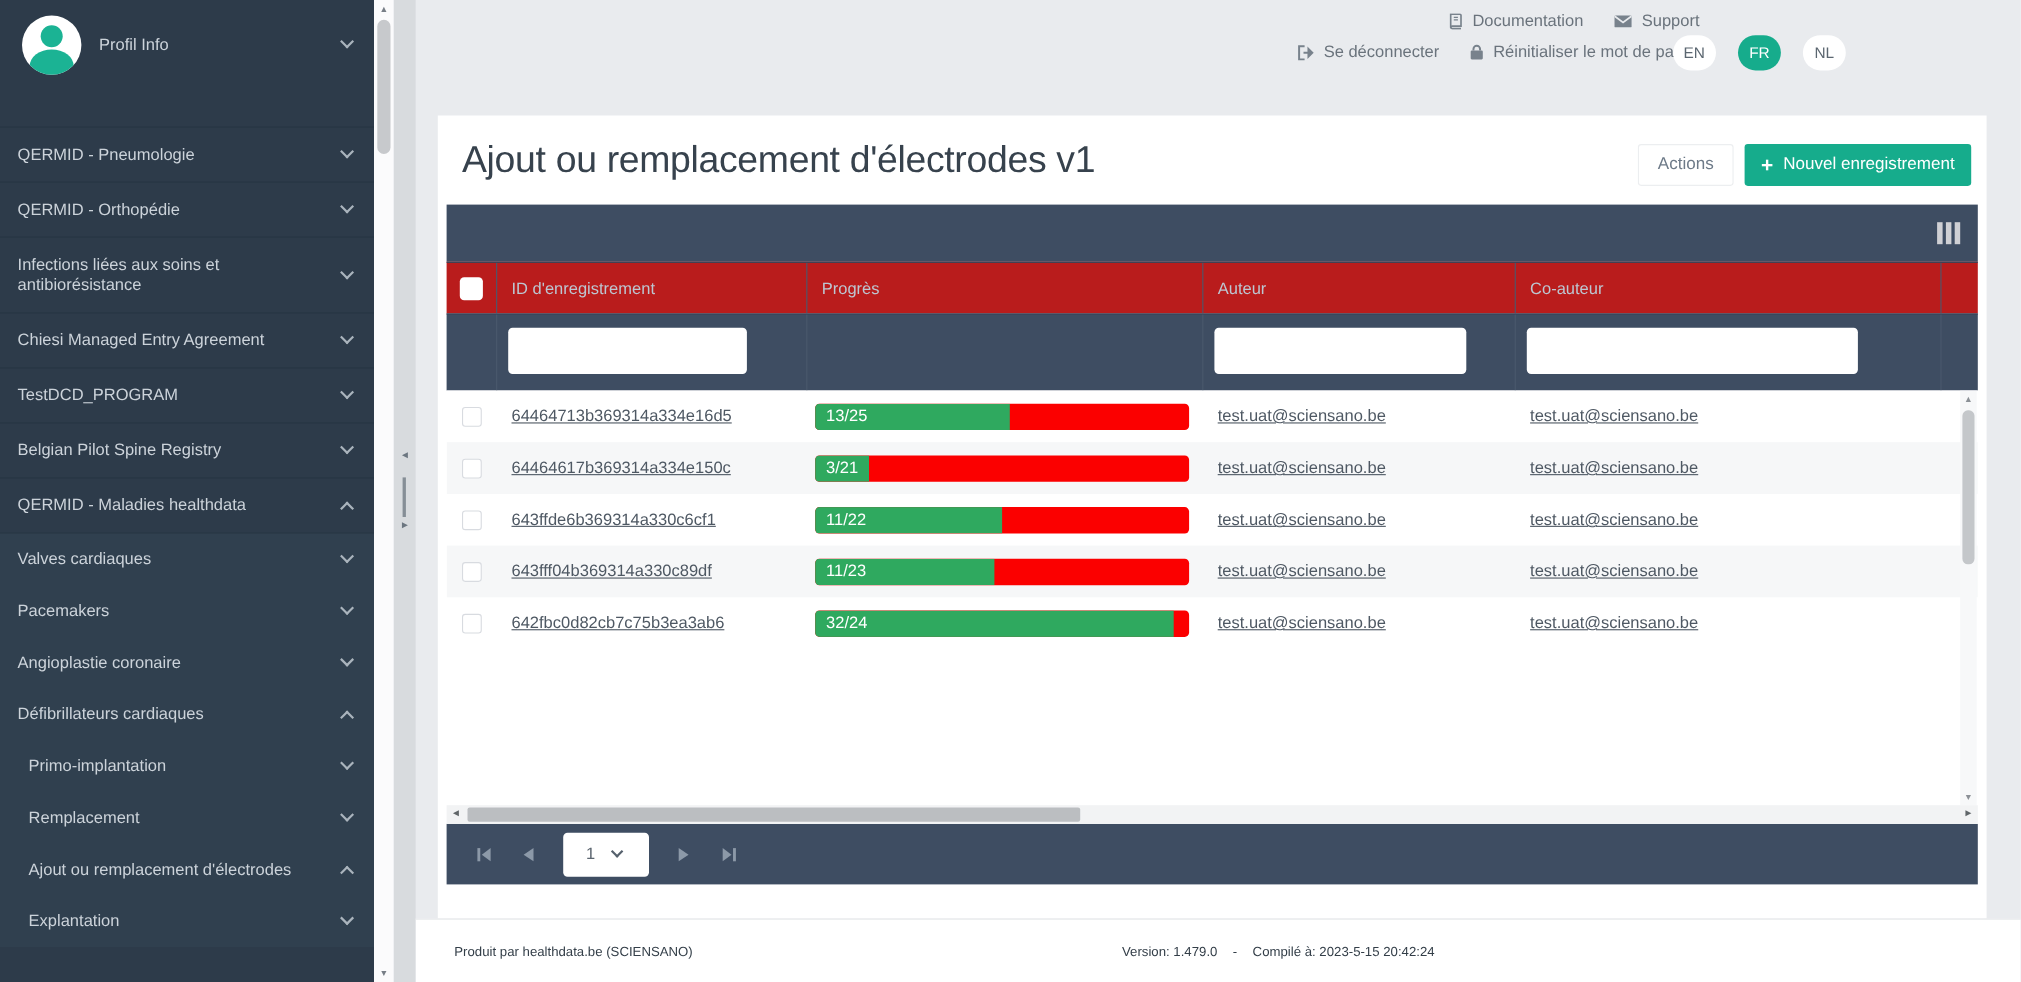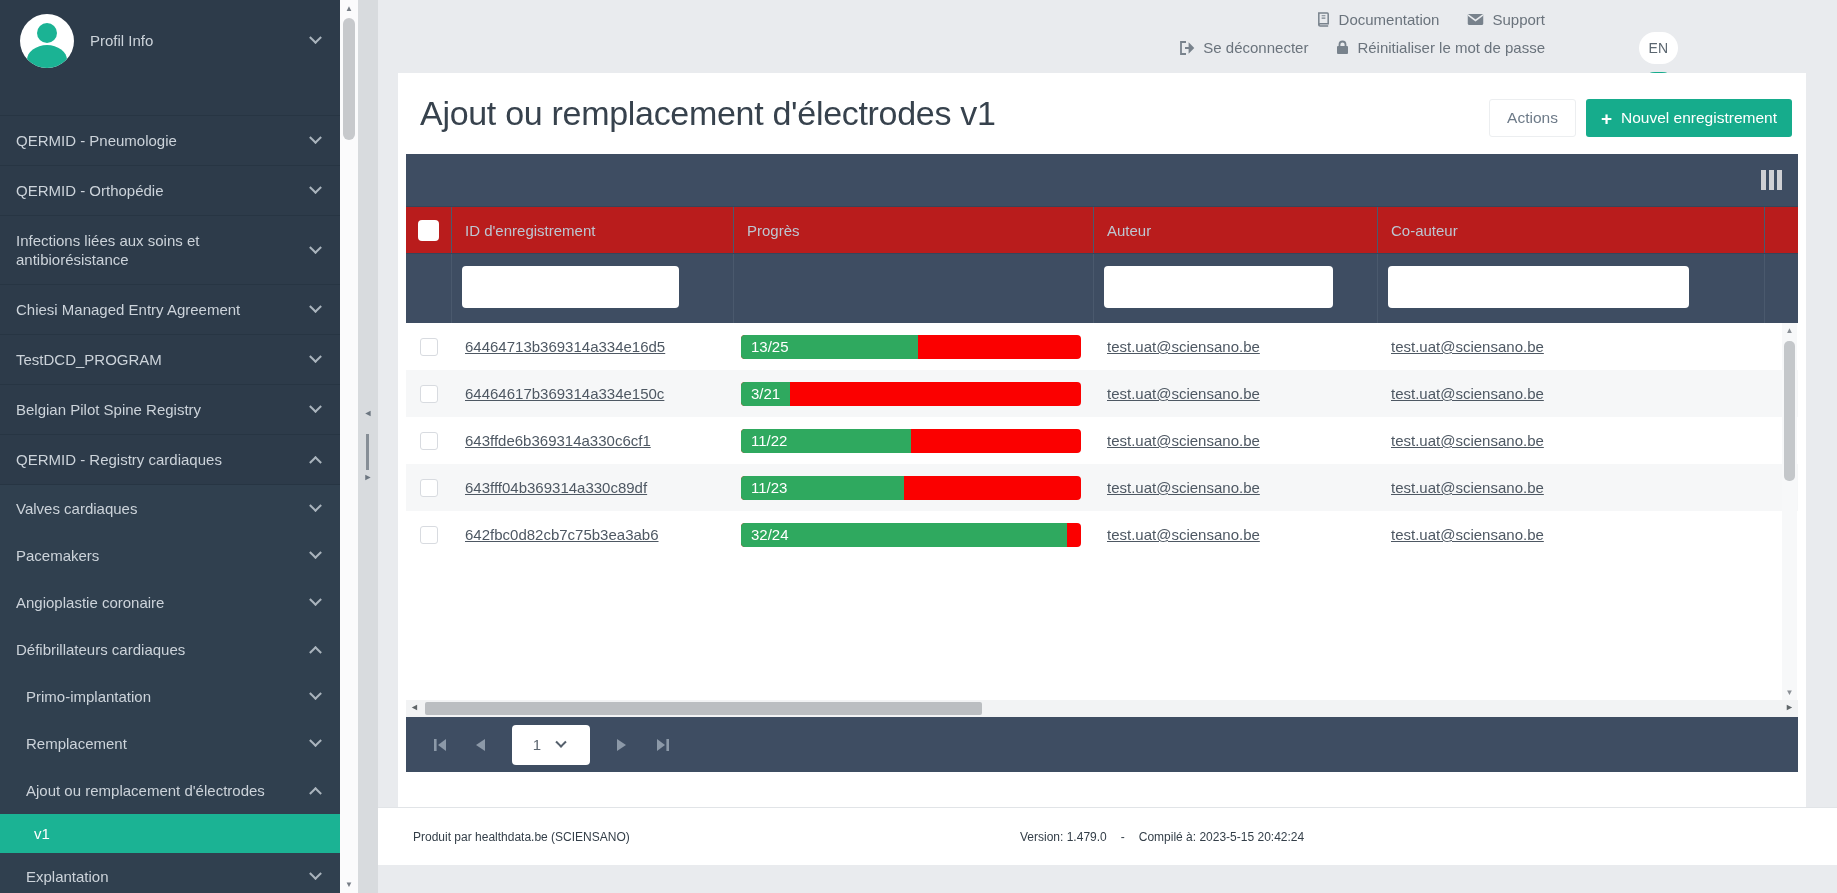--- a/index.html
+++ b/index.html
@@ -30,26 +30,26 @@
   .side-scroll { width:18px; flex-shrink:0; background:#fbfbfc; position:relative; }
   .side-scroll .thumb { position:absolute; left:3px; top:18px; width:12px; height:122px; background:#c7c9cc; border-radius:6px; }
   .sarrow { position:absolute; left:0; width:18px; text-align:center; font-size:8px; color:#777e86; }
   
   .splitter { width:20px; flex-shrink:0; background:#d8dbde; position:relative; }
   .splitter .harrow { position:absolute; left:0; width:20px; text-align:center; font-size:9px; color:#6c7680; }
   .splitter .handle { position:absolute; left:8px; top:434px; width:3px; height:36px; background:#868e96; }
 
   
   .main { flex:1; display:flex; flex-direction:column; position:relative; background:#e9ebee; }
-  .topbar { height:73px; position:relative; font-size:15px; color:#6a737c; }
+  .topbar { height:106px; position:relative; font-size:15px; color:#6a737c; }
   .links { position:absolute; top:11px; right:292px; }
   .link-row { display:flex; justify-content:flex-end; gap:28px; margin-bottom:11px; }
   .hlink { display:flex; align-items:center; gap:8px; cursor:pointer; }
   .hlink svg { display:block; }
-  .lang { position:absolute; top:32px; right:159px; display:flex; gap:8px;flex-direction:column; }
+  .lang { position:absolute; top:32px; right:159px; display:flex; gap:20px; }
   .pill { height:32px; min-width:39px; padding:0 10px; border-radius:17px; background:#fff; color:#5b6670; font-size:14px; display:flex; align-items:center; justify-content:center; cursor:pointer; }
   .pill.active { background:#16ac8c; color:#fff; }
 
   
   .card { background:#fff; margin:0 31px 0 20px; height:734px; position:relative; }
   .card-head { display:flex; align-items:flex-start; padding:21px 14px 0 22px; }
   .page-title { flex:1; font-size:34px; font-weight:300; color:#37424d; letter-spacing:-0.3px; }
   .btns { display:flex; gap:10px; margin-top:5px; }
   .btn { height:38px; border-radius:3px; border:none; font-size:15.5px; cursor:pointer; font-family:inherit; }
   .btn-actions { background:#fff; color:#6d7a88; padding:0 17px; border:1px solid #eceef0; }
@@ -139,21 +139,21 @@
     </div>
     <div class="s-item lvl0">
       <span class="lab">TestDCD_PROGRAM</span>
         <span class="chev down"></span>
     </div>
     <div class="s-item lvl0">
       <span class="lab">Belgian Pilot Spine Registry</span>
         <span class="chev down"></span>
     </div>
     <div class="s-item lvl0">
-      <span class="lab">QERMID - Registry cardiaques</span>
+      <span class="lab">QERMID - Maladies healthdata</span>
         <span class="chev up"></span>
     </div>
 
     <div class="submenu">
       <div class="s-item sub">
         <span class="lab">Valves cardiaques</span>
           <span class="chev down"></span>
       </div>
       <div class="s-item sub">
         <span class="lab">Pacemakers</span>
@@ -171,23 +171,20 @@
         <span class="lab">Primo-implantation</span>
           <span class="chev down"></span>
       </div>
       <div class="s-item sub2">
         <span class="lab">Remplacement</span>
           <span class="chev down"></span>
       </div>
       <div class="s-item sub2">
         <span class="lab">Ajout ou remplacement d'électrodes</span>
           <span class="chev up"></span>
-      </div>
-      <div class="s-item active-item">
-        <span class="lab">v1</span>
       </div>
       <div class="s-item sub2">
         <span class="lab">Explantation</span>
           <span class="chev down"></span>
       </div>
     </div>
   </aside>
 
   <div class="side-scroll">
     <span class="sarrow" style="top:4px">▲</span>

